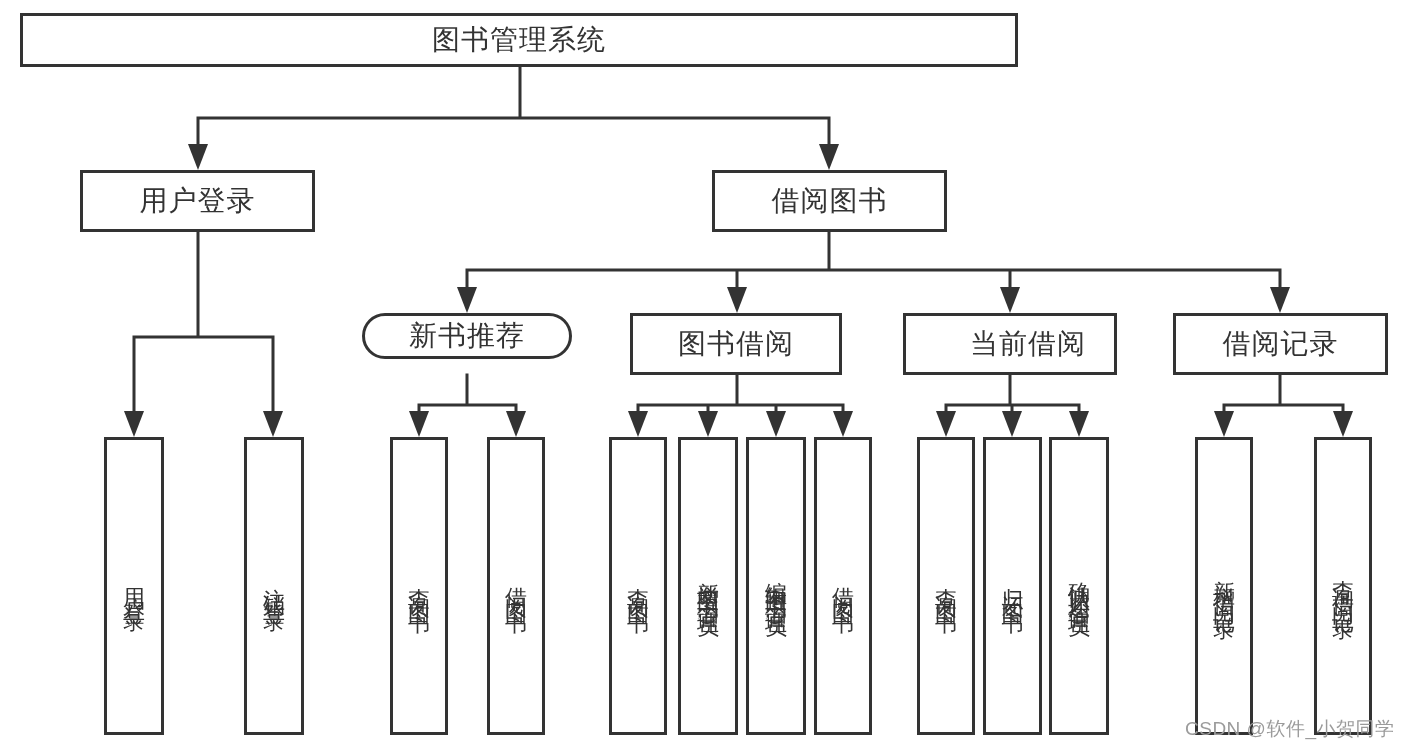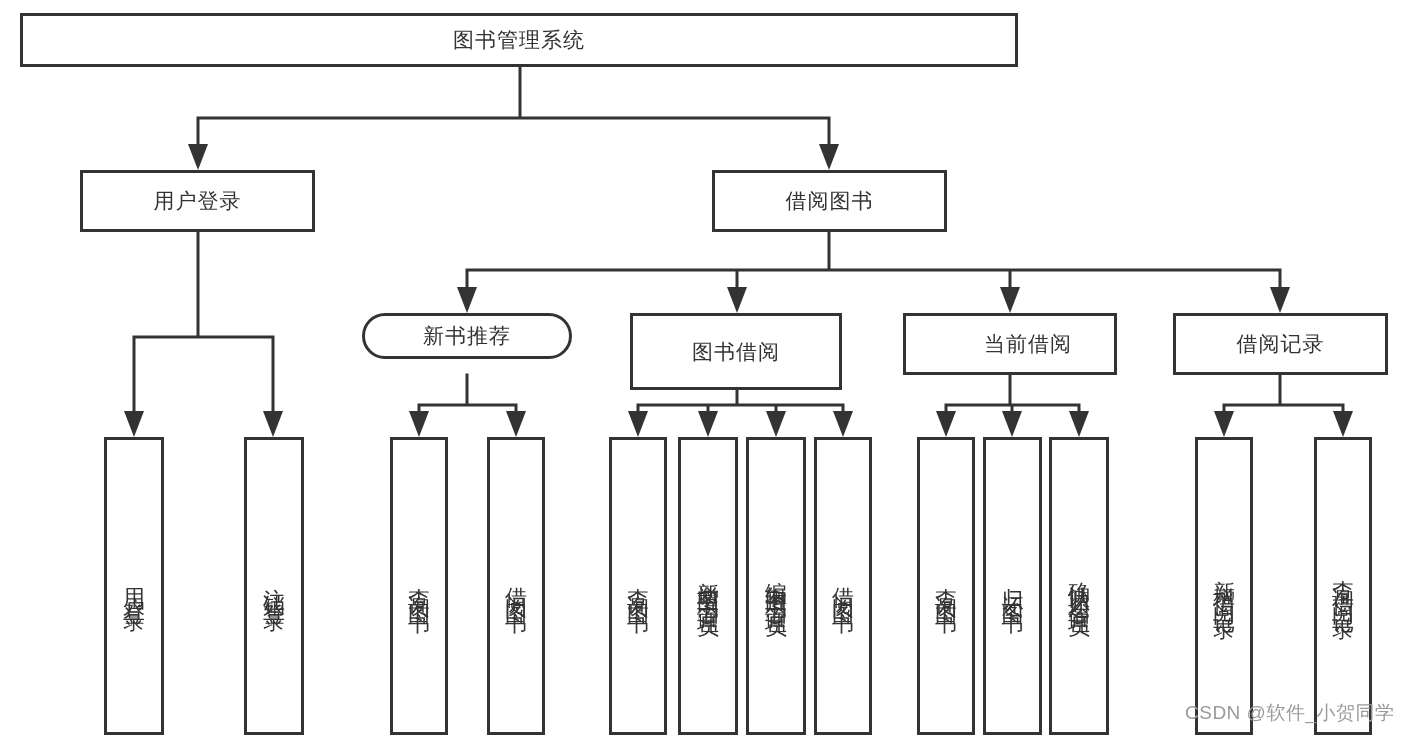--- a/index.html
+++ b/index.html
@@ -34,39 +34,39 @@
     box-sizing: border-box;
     border: 3px solid var(--line);
     background: var(--node-bg);
     color: var(--text);
     display: flex;
     align-items: center;
     justify-content: center;
   }
 
   .node.h {
-    font-size: 21px;
+    font-size: 28px;
     letter-spacing: 1px;
     white-space: nowrap;
     font-family: Liberation Mono, monospace;
   }
 
   .node.v {
     writing-mode: vertical-rl;
     text-orientation: mixed;
     font-size: 22px;
     letter-spacing: 8px;
     line-height: 1;
     top: 437px;
     height: 298px;
   }
 
   .watermark {
     position: absolute;
-    top: 700px;
+    top: 716px;
     left: 1185px;
     font-size: 19px;
     color: var(--watermark);
     letter-spacing: 0.5px;
     white-space: nowrap;
   }
 </style>
 </head>
 <body>
 
@@ -104,21 +104,21 @@
       <polygon points="1333,411 1353,411 1343,437"></polygon>
     </g>
   </svg>
 
   <div class="node h" style="left:20px; top:13px; width:998px; height:54px;">图书管理系统</div>
 
   <div class="node h" style="left:80px; top:170px; width:235px; height:62px;">用户登录</div>
   <div class="node h" style="left:712px; top:170px; width:235px; height:62px;">借阅图书</div>
 
   <div class="node h" style="left:362px; top:313px; width:210px; height:46px;border-radius:30px;">新书推荐</div>
-  <div class="node h" style="left:630px; top:313px; width:212px; height:77px;">图书借阅</div>
+  <div class="node h" style="left:630px; top:313px; width:212px; height:62px;">图书借阅</div>
   <div class="node h" style="left:903px; top:313px; width:214px; height:62px;padding-left:36px;">当前借阅</div>
   <div class="node h" style="left:1173px; top:313px; width:215px; height:62px;">借阅记录</div>
 
   <div class="node v" style="left:104px; width:60px;">用户登录</div>
   <div class="node v" style="left:244px; width:60px;">注销登录</div>
 
   <div class="node v" style="left:390px; width:58px;">查询图书</div>
   <div class="node v" style="left:487px; width:58px;">借阅图书</div>
 
   <div class="node v" style="left:609px; width:58px;">查询图书</div>

